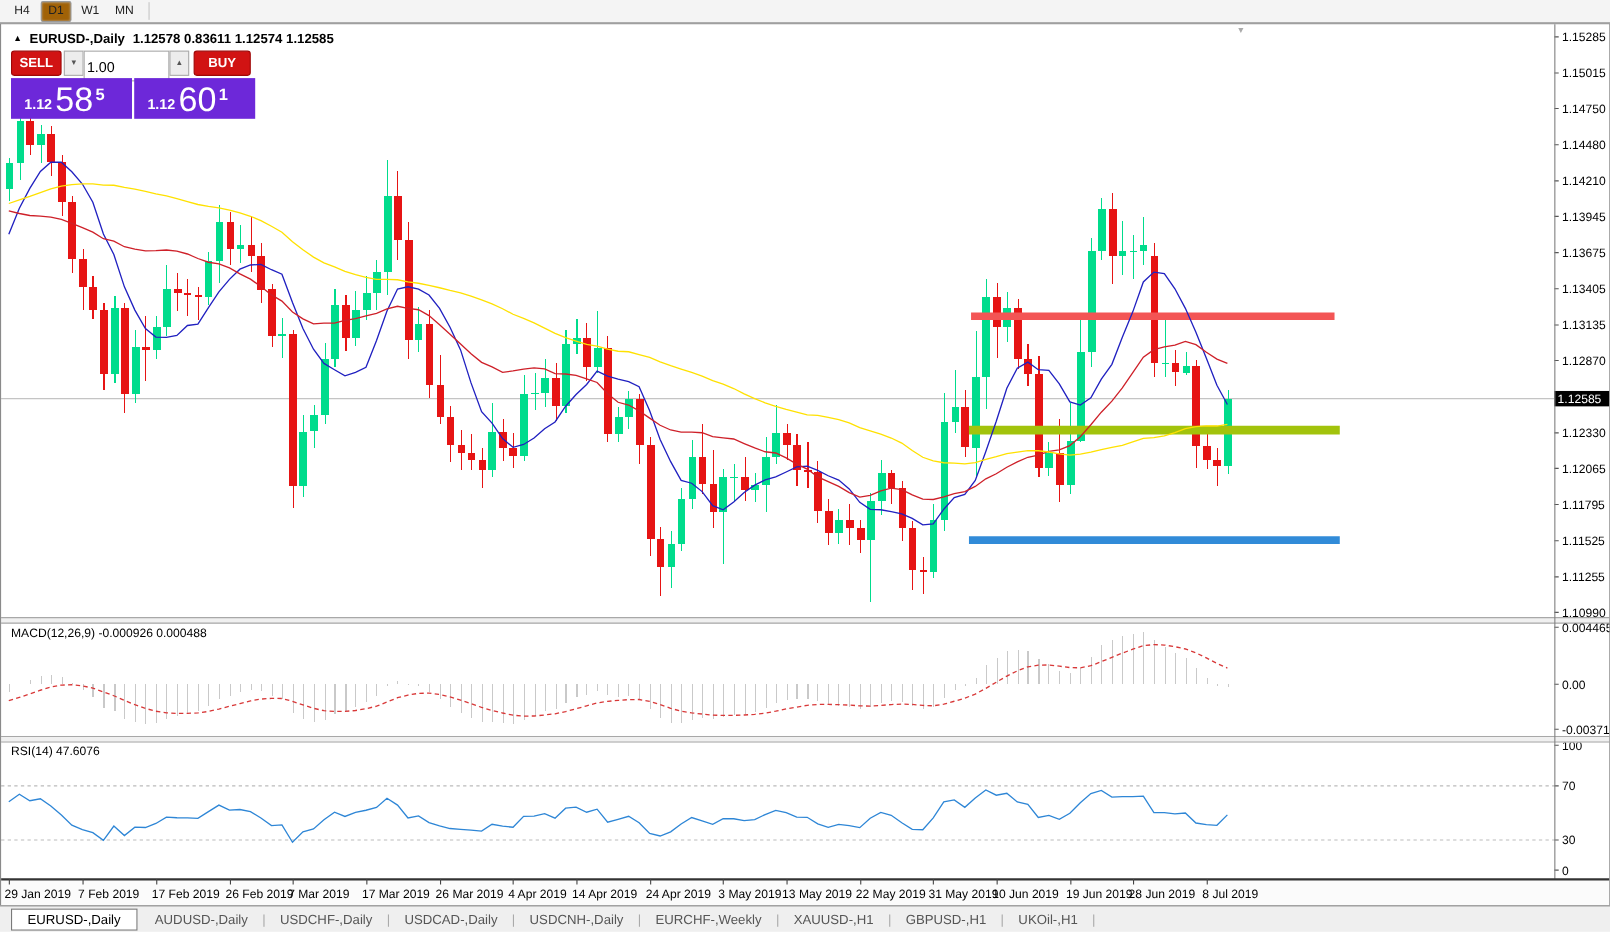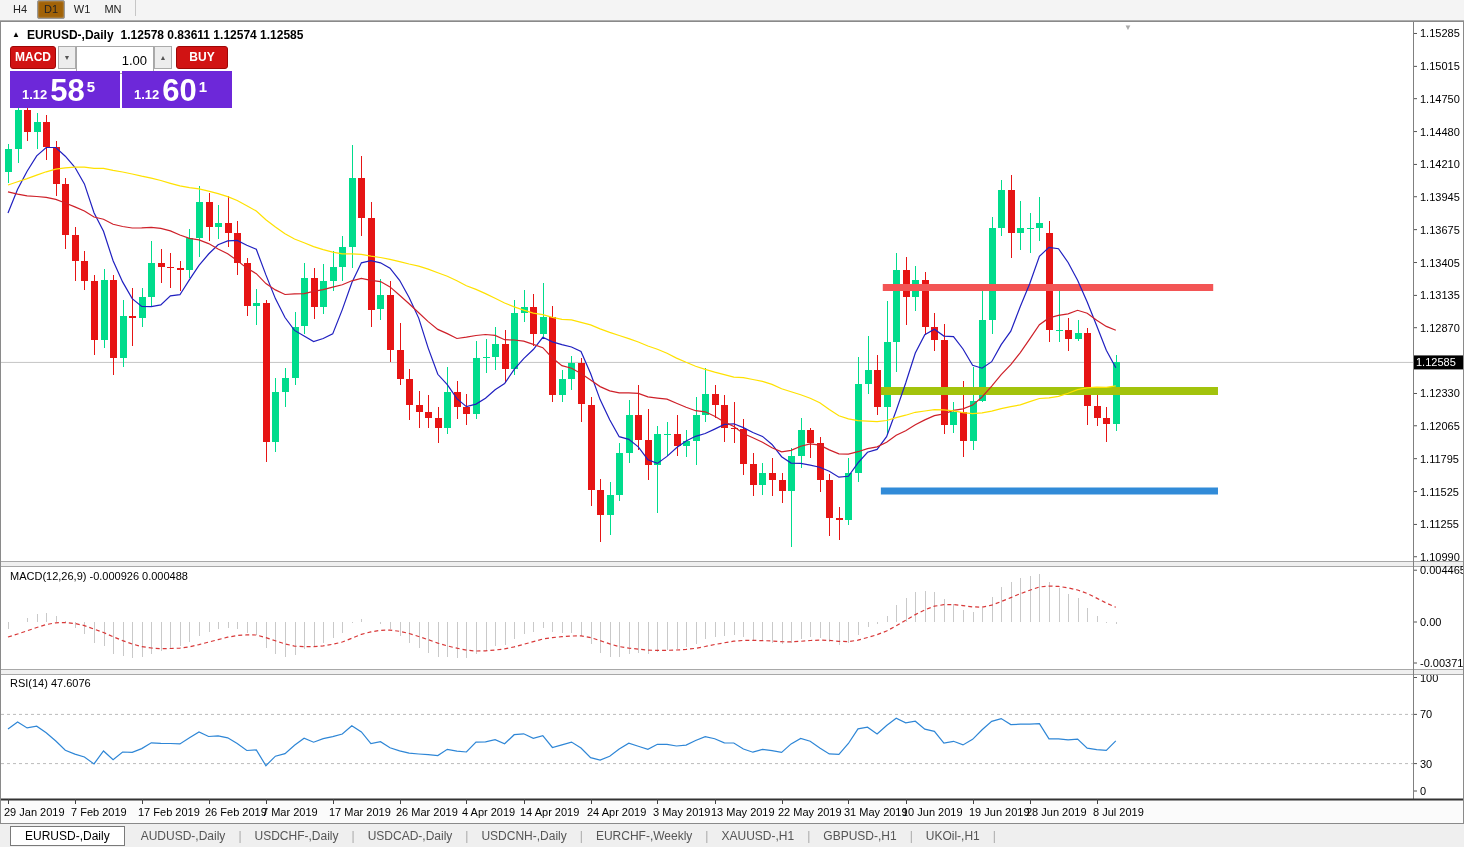--- a/index.html
+++ b/index.html
@@ -1,20 +1,20 @@
 <!DOCTYPE html>
 <html><head>
 <meta charset="utf-8">
 <style>
   html,body{margin:0;padding:0}
   body{width:1464px;height:847px;position:relative;background:#F0F0F0;
        font-family:"Liberation Sans",sans-serif;overflow:hidden}
   
   .toolbar{position:absolute;left:0;top:0;width:1464px;height:21px;background:#F4F4F4;
-           border-bottom:1px solid #ADADAD;display:flex;align-items:flex-start;
+           border-bottom:1px solid #ADADAD;display:flex;align-items:center;
            padding-left:6px;box-sizing:border-box;z-index:6}
   .tf-btn{min-width:26px;height:17px;line-height:17px;text-align:center;font-size:11px;
           color:#222;margin-right:3px;border:1px solid transparent;border-radius:2px;cursor:default}
   .tf-btn.active{background:#a16207;border-color:#9A9A9A;box-shadow:inset 0 0 2px #BDBDBD}
   .toolbar-sep{width:1px;height:16px;background:#C6C6C6;margin:0 5px}
   
   .chart-frame{position:absolute;left:0;top:21px;width:1462px;height:801px;
                border:1px solid #8A8A8A;z-index:2;pointer-events:none}
   #chart-svg{position:absolute;left:0;top:0;z-index:1}
   #chart-svg text{font-size:11px;font-family:"Liberation Sans",sans-serif}
@@ -27,27 +27,27 @@
   .tp-btn{position:absolute;top:0;height:23px;background:#D11313;border:1px solid #9E0707;
           border-radius:3px;color:#FFF;font-size:12px;font-weight:bold;text-align:center;
           line-height:21px;cursor:pointer}
   .sell-btn{left:0;width:46px}
   .buy-btn{left:166px;width:52px}
   .spin{position:absolute;top:0;width:18px;height:23px;background:#EDEDED;border:1px solid #ABABAB;
         font-size:7px;color:#555;text-align:center;line-height:21px;cursor:pointer}
   .spin-down{left:48px}
   .spin-up{left:144px}
   .vol{position:absolute;left:66px;top:0;width:78px;height:28px;border:1px solid #A8A8A8;
-       font-size:13px;text-align:right;padding-right:6px;font-family:"Liberation Sans",sans-serif}
+       font-size:13px;text-align:left;padding-right:6px;font-family:"Liberation Sans",sans-serif}
   .price-block{position:absolute;top:25px;width:110px;height:37px;background:#6d28d9;
                display:flex;align-items:flex-end;padding:2px 0 3px 12px;color:#FFF;cursor:pointer}
   .sell-block{left:0}
   .buy-block{left:112px}
   .pp{font-size:13px;font-weight:bold;margin:0 3px 3px 0}
-  .pb{font-size:31px;font-weight:bold;line-height:29px}
+  .pb{font-size:31px;font-weight:normal;line-height:29px}
   .ps{font-size:15px;font-weight:bold;margin-left:2px;transform:translateY(-10px)}
   .ind-label{position:absolute;z-index:4;font-size:11px;color:#000;white-space:nowrap}
   .macd-label{left:10px;top:570px}
   .rsi-label{left:10px;top:677px}
   .shift-marker{position:absolute;left:1124px;top:23px;z-index:4;font-size:8px;color:#ABABAB;cursor:pointer}
   
   .tabbar{position:absolute;left:0;top:823px;width:1464px;height:24px;background:#EFEFEF;
           border-top:1px solid #8A8A8A;display:flex;align-items:center;font-size:12px;
           z-index:6;box-sizing:border-box;padding-left:10px;white-space:nowrap}
   .tab{padding:3px 12px;color:#555;cursor:pointer}
@@ -530,21 +530,21 @@
   <span class="toolbar-sep"></span>
 </div>
 
 <div class="symbol-header">
   <span class="collapse">▲</span>
   <span>EURUSD-,Daily</span>
   <span>1.12578 0.83611 1.12574 1.12585</span>
 </div>
 
 <div class="trade-panel">
-  <div class="tp-btn sell-btn">MACD</div>
+  <div class="tp-btn sell-btn">SELL</div>
   <div class="spin spin-down">
     <span>▼</span>
   </div>
   <input class="vol" value="1.00" style="">
   <div class="spin spin-up">
     <span>▲</span>
   </div>
   <div class="tp-btn buy-btn">BUY</div>
   <div class="price-block sell-block">
     <span class="pp">1.12</span>

